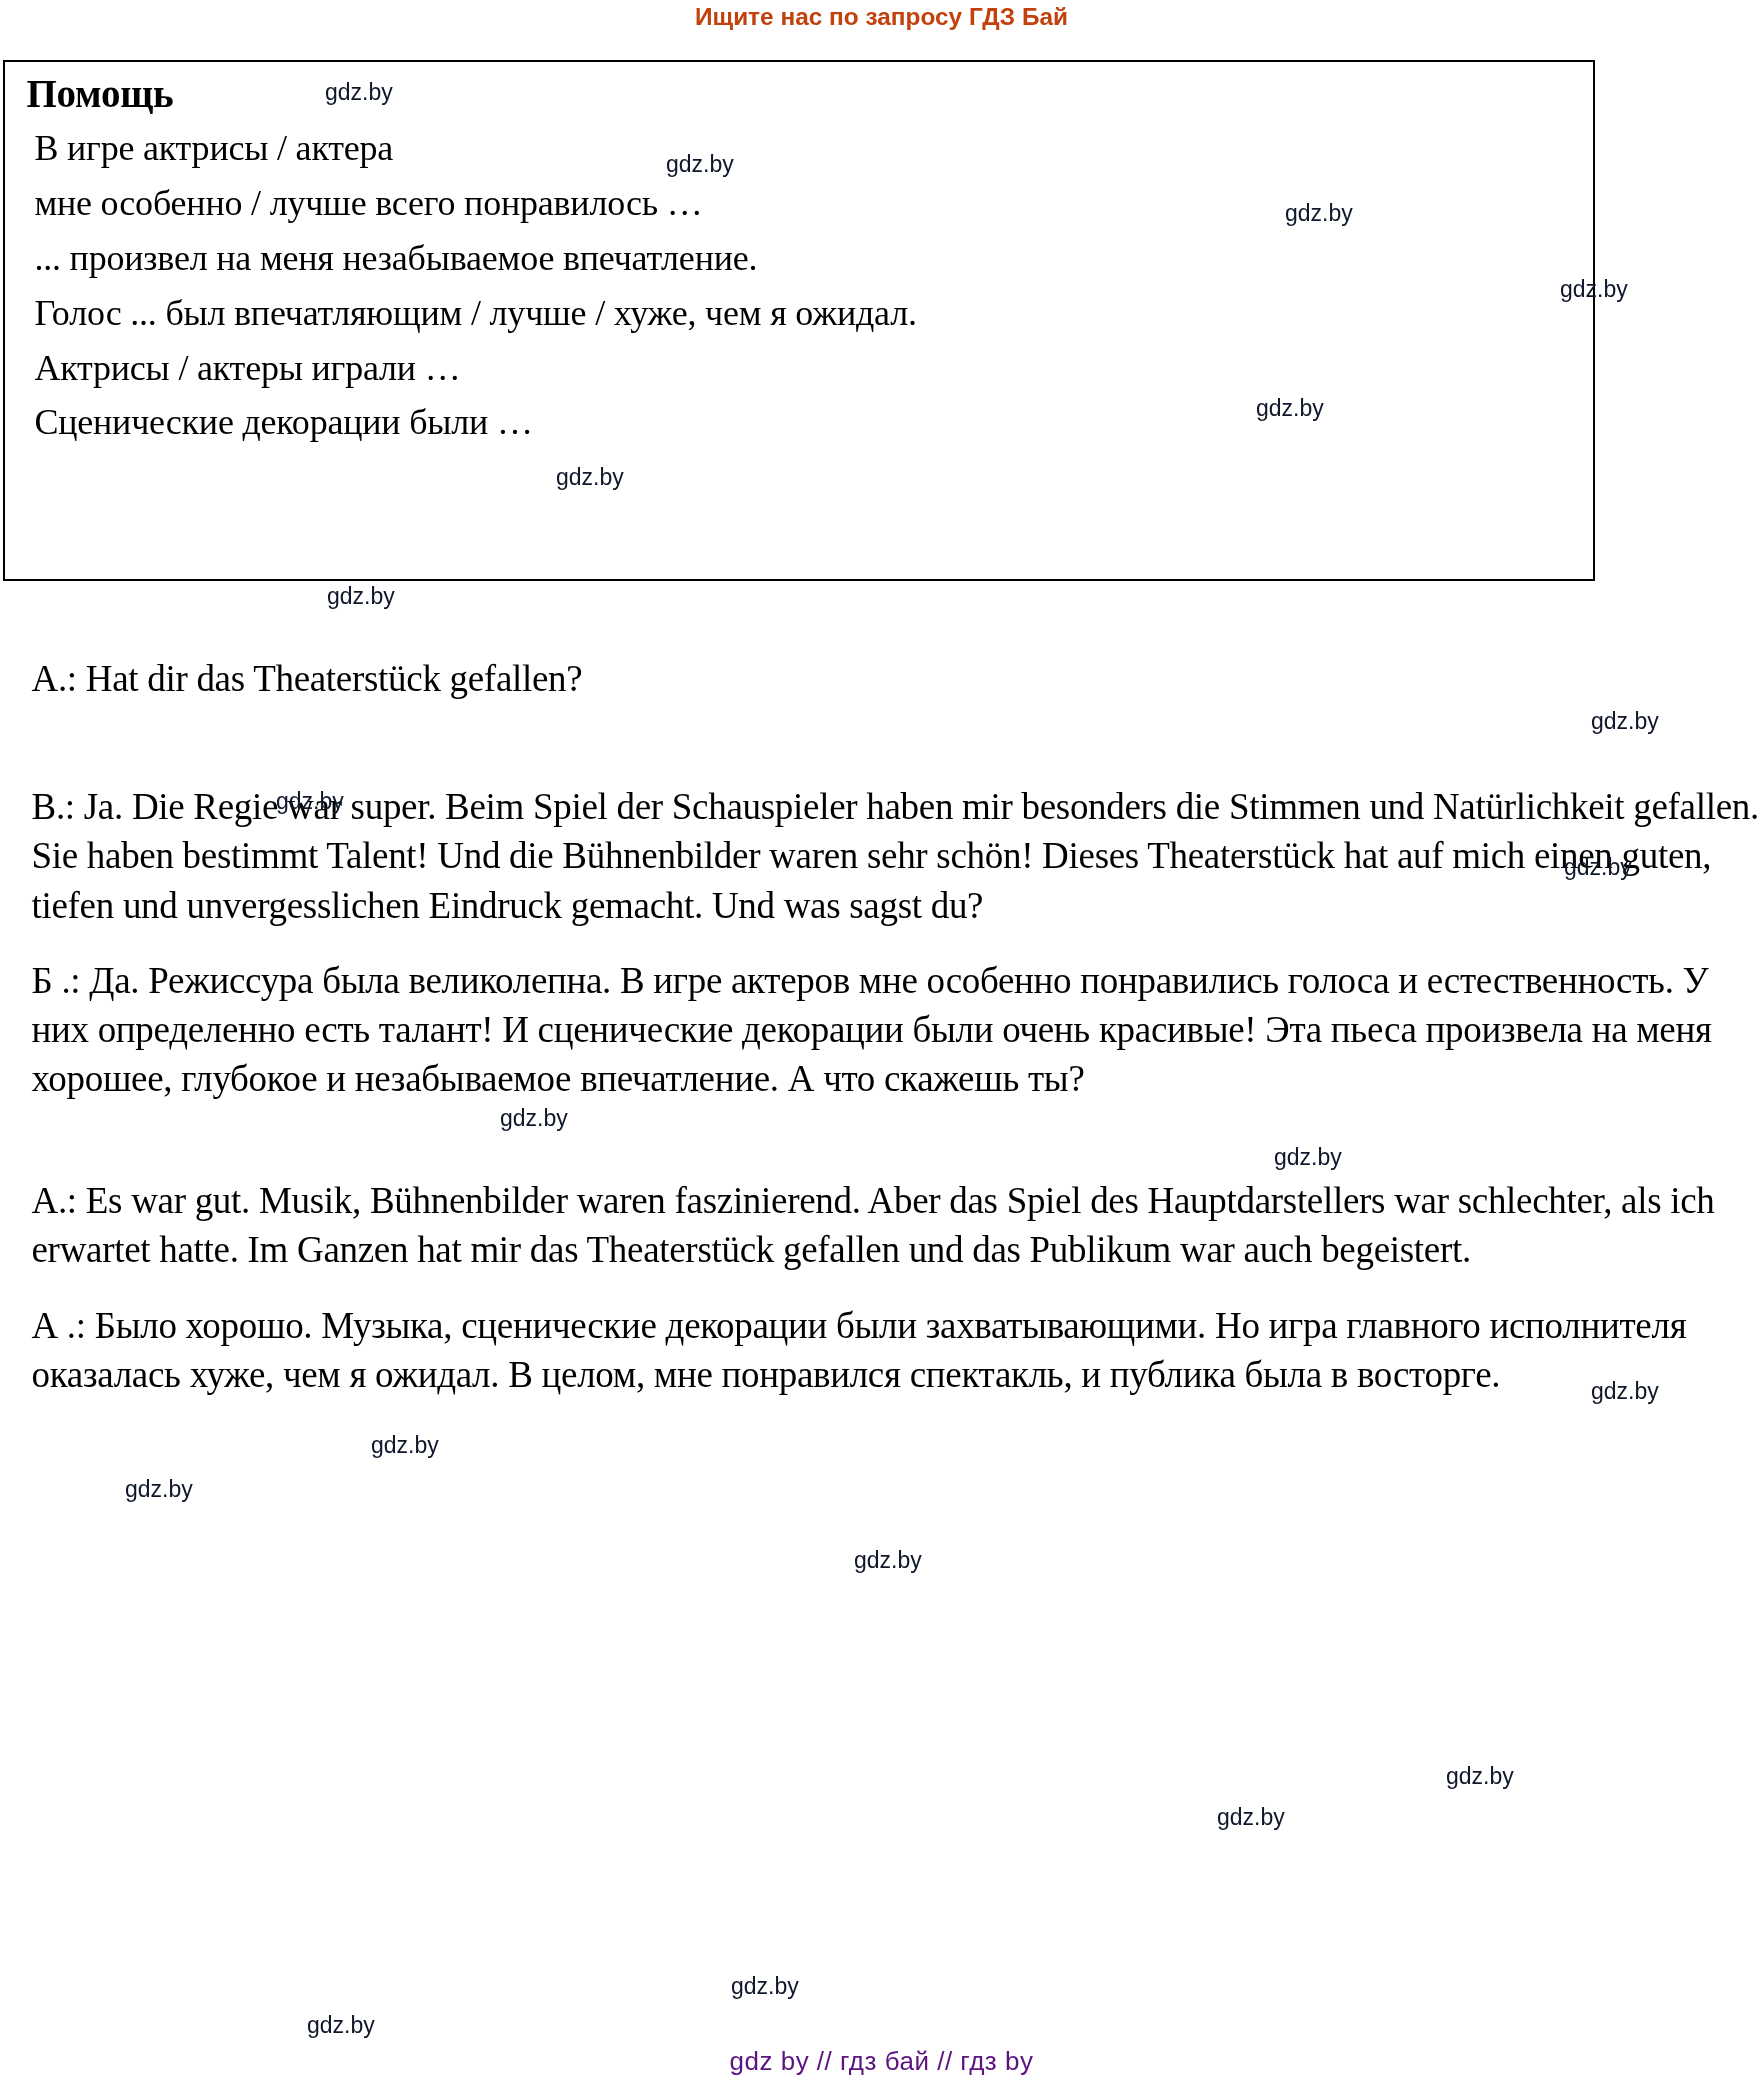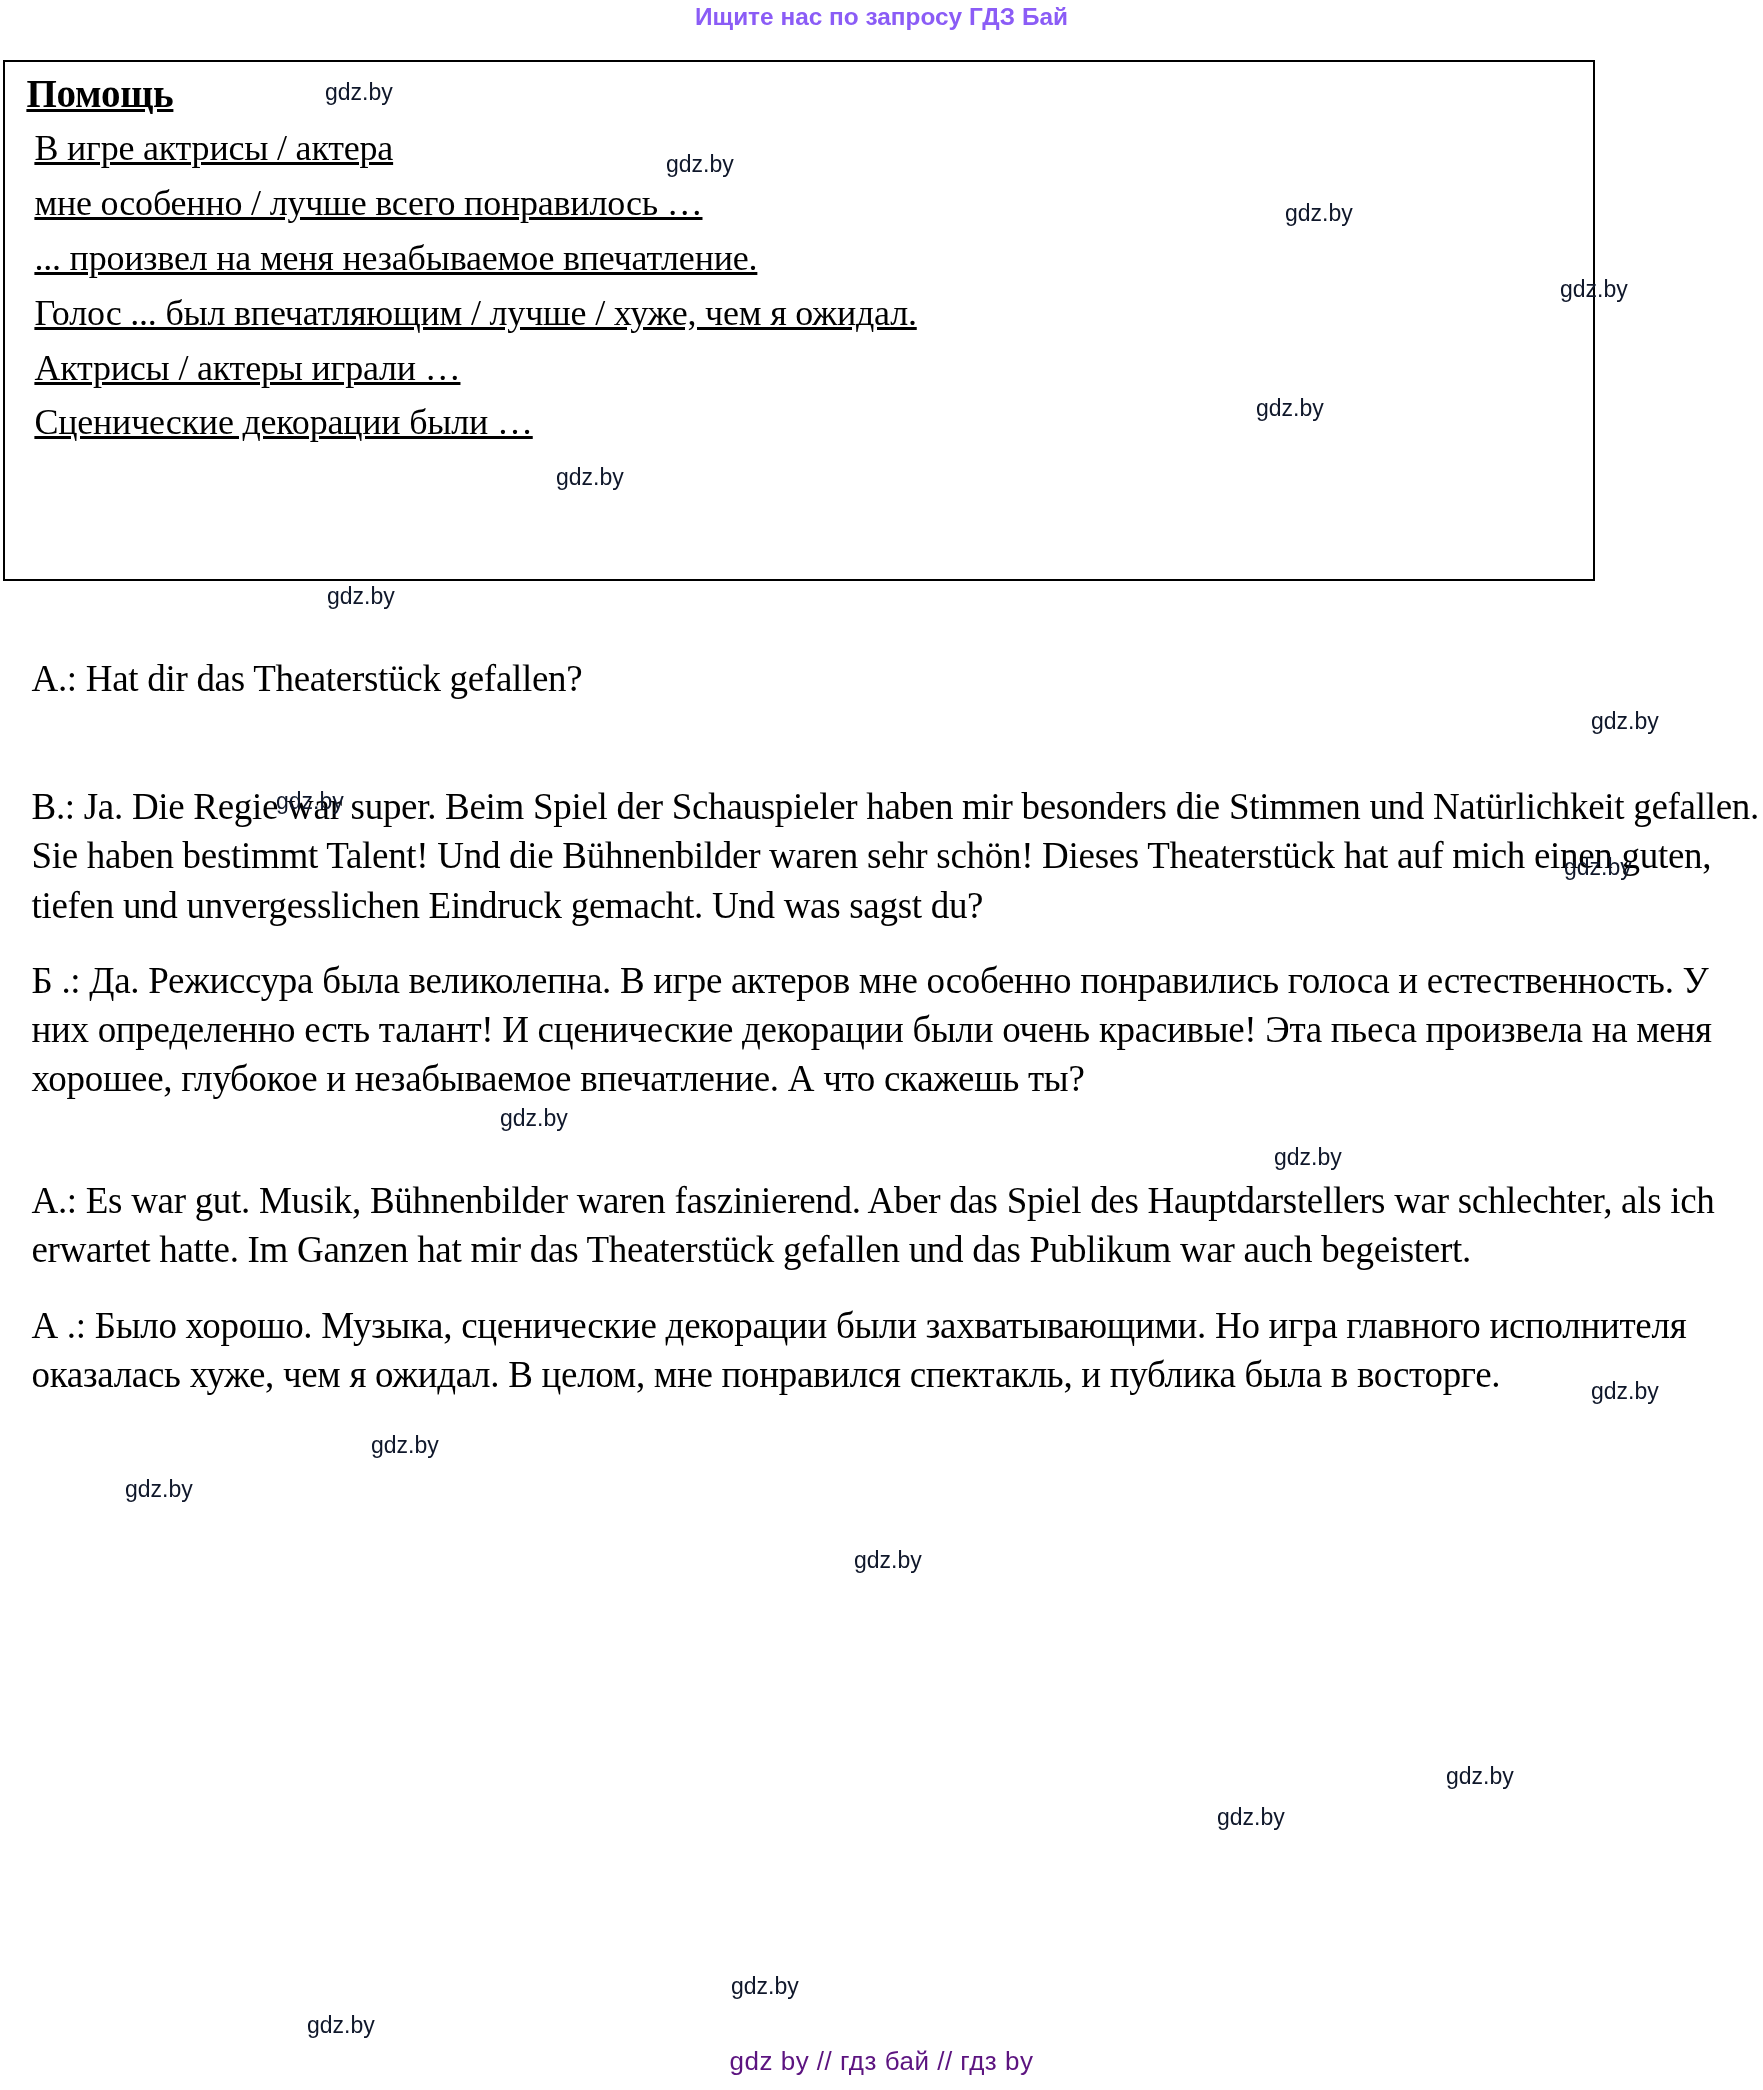--- a/index.html
+++ b/index.html
@@ -24,36 +24,35 @@
     width: 1763px;
     height: 33px;
     display: flex;
     align-items: center;
     justify-content: center;
   }
   #promo-banner .promo-text {
     font-family: "Liberation Sans", "DejaVu Sans", sans-serif;
     font-weight: bold;
     font-size: 24.4px;
-    color: #8b5cf6;
+    color: #c2410c;
     letter-spacing: 0px;
     white-space: nowrap;
   }
 
   
   #help-box {
     position: absolute;
     left: 2.9px;
     top: 60px;
     width: 1592px;
     height: 521px;
     border: 2.9px solid #000000;
     box-sizing: border-box;
     background: transparent;
-    text-decoration: underline;
   }
   #help-box .inner {
     padding: 7.8px 0 0 21.5px;
   }
   .help-title {
     font-weight: bold;
     font-size: 39px;
     line-height: 1.22;
     margin: 0 0 3.9px 0;
     letter-spacing: -0.2px;

